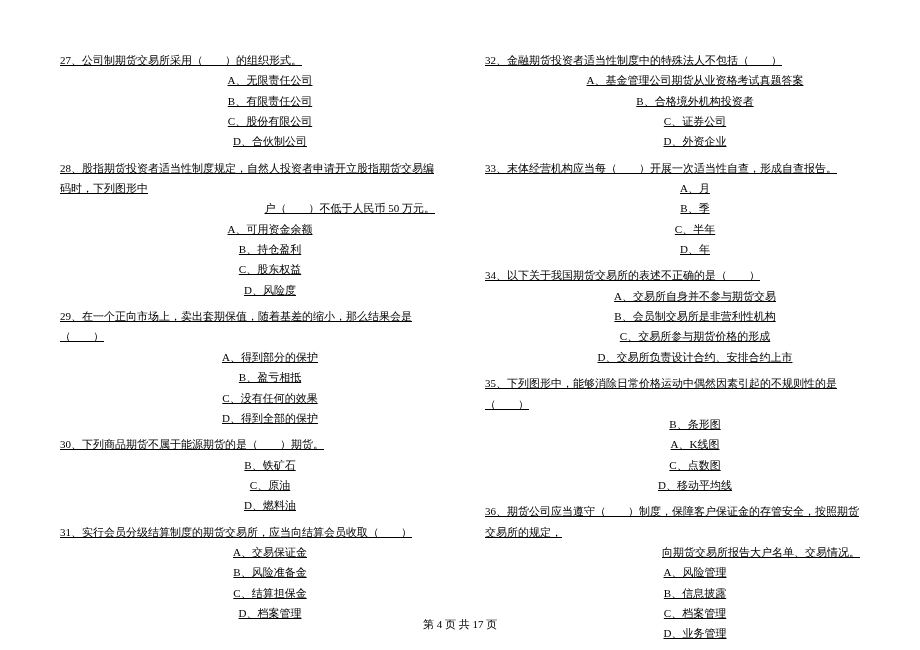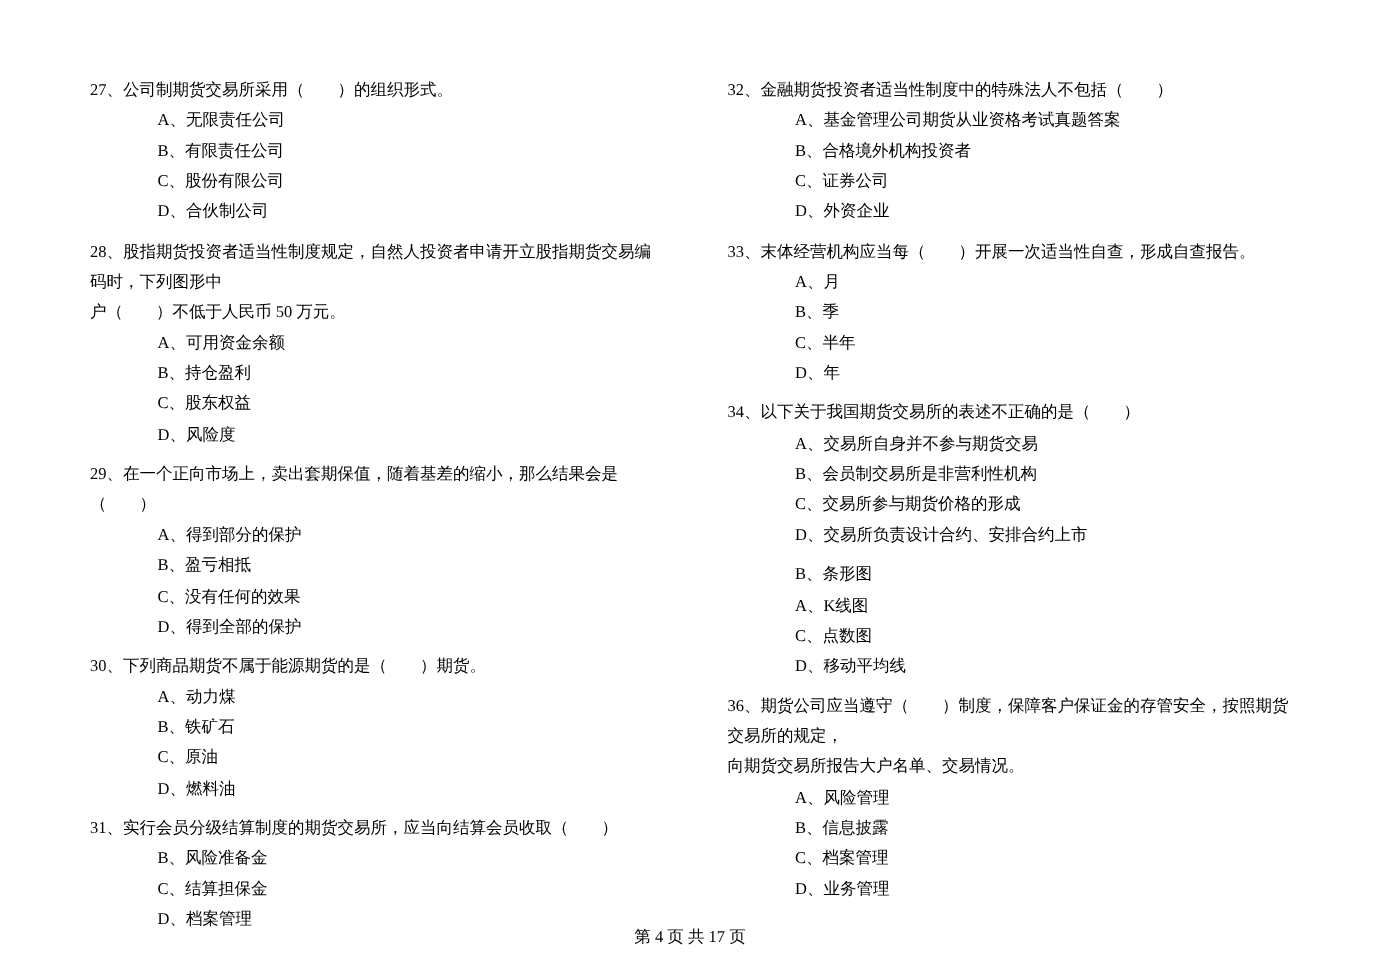--- a/index.html
+++ b/index.html
@@ -16,37 +16,40 @@
       color: #000;
       position: relative;
       padding: 50px 60px 30px 60px;
     }
     .columns {
       display: flex;
       gap: 50px;
     }
     .col {
       flex: 1;
+      text-decoration: underline;
     }
     .question {
       margin-bottom: 6px;
       line-height: 1.85;
     }
     .stem {
       display: block;
     }
     .options {
       padding-left: 45px;
     }
     .option {
       display: block;
       line-height: 1.85;
+      text-align: center;
     }
     .continuation {
       display: block;
+      text-align: right;
     }
     .footer {
       position: absolute;
       bottom: 18px;
       left: 0;
       width: 100%;
       text-align: center;
       font-size: 11px;
     }
   </style>
@@ -83,30 +86,30 @@
         <span class="option">A、得到部分的保护</span>
         <span class="option">B、盈亏相抵</span>
         <span class="option">C、没有任何的效果</span>
         <span class="option">D、得到全部的保护</span>
       </div>
     </div>
 
     <div class="question">
       <span class="stem">30、<span>下列商品期货不属于能源期货的是（　　）期货。</span></span>
       <div class="options">
-        <span class="option">A、动力煤</span>
         <span class="option">B、铁矿石</span>
         <span class="option">C、原油</span>
         <span class="option">D、燃料油</span>
       </div>
     </div>
 
     <div class="question">
       <span class="stem">31、<span>实行会员分级结算制度的期货交易所，应当向结算会员收取（　　）</span></span>
       <div class="options">
+        <span class="option">A、交易保证金</span>
         <span class="option">B、风险准备金</span>
         <span class="option">C、结算担保金</span>
         <span class="option">D、档案管理</span>
       </div>
     </div>
 
   </div>
 
   <div class="col">
 
@@ -134,20 +137,21 @@
       <span class="stem">34、<span>以下关于我国期货交易所的表述不正确的是（　　）</span></span>
       <div class="options">
         <span class="option">A、交易所自身并不参与期货交易</span>
         <span class="option">B、会员制交易所是非营利性机构</span>
         <span class="option">C、交易所参与期货价格的形成</span>
         <span class="option">D、交易所负责设计合约、安排合约上市</span>
       </div>
     </div>
 
     <div class="question">
+      <span class="stem">35、<span>下列图形中，能够消除日常价格运动中偶然因素引起的不规则性的是（　　）</span></span>
       <div class="options">
         <span class="option">B、条形图</span>
         <span class="option">A、K线图</span>
         <span class="option">C、点数图</span>
         <span class="option">D、移动平均线</span>
       </div>
     </div>
 
     <div class="question">
       <span class="stem">36、<span>期货公司应当遵守（　　）制度，保障客户保证金的存管安全，按照期货交易所的规定，</span></span>

